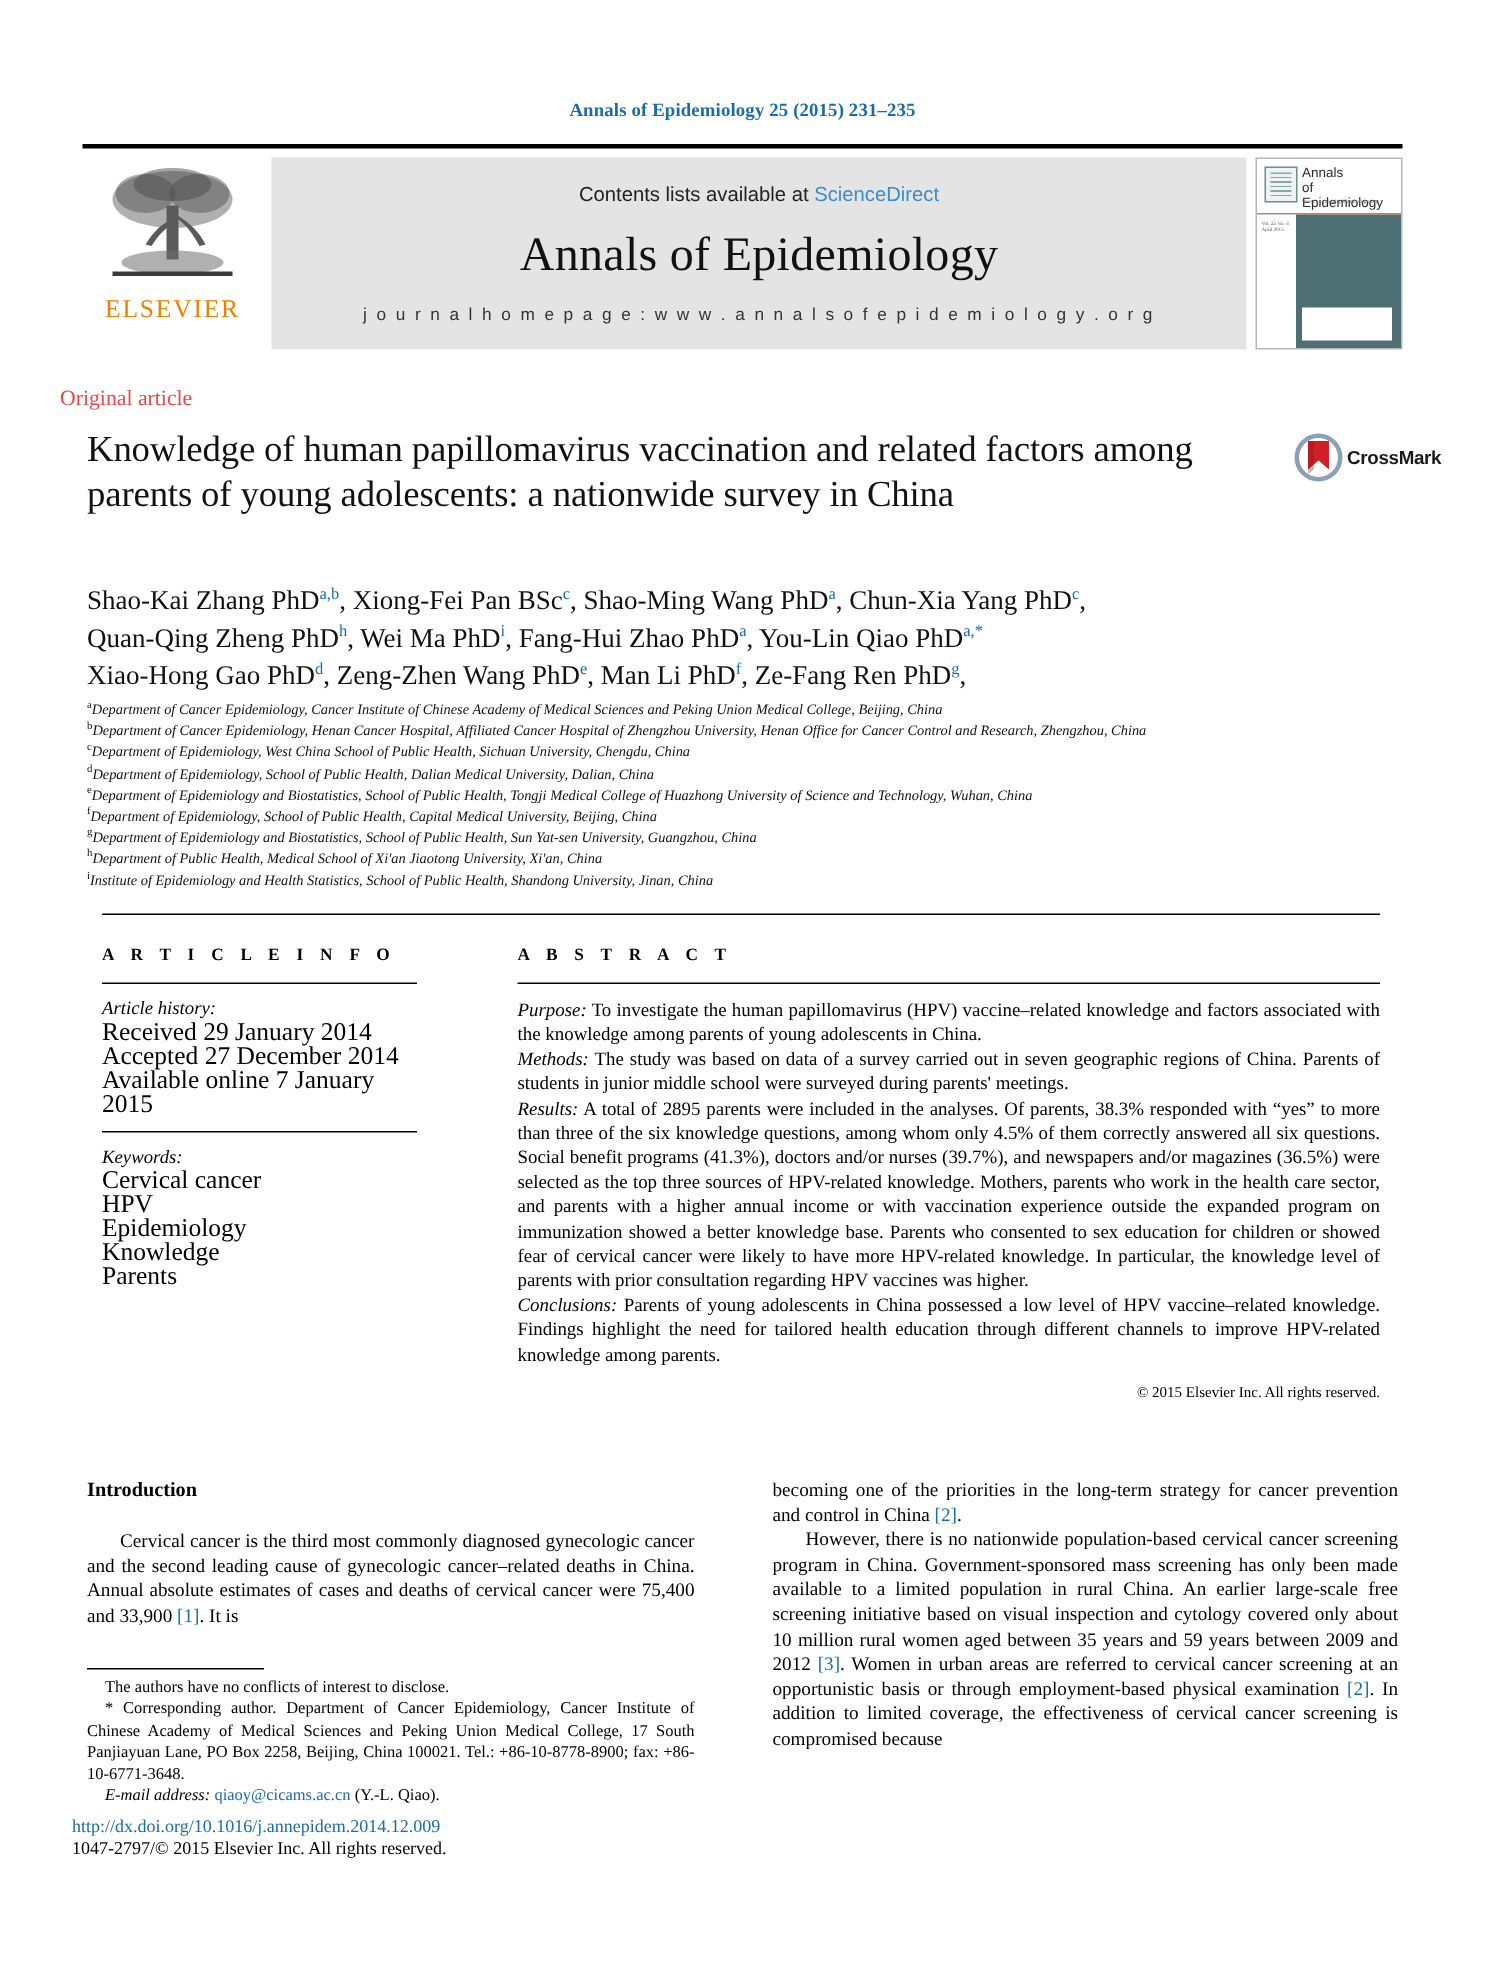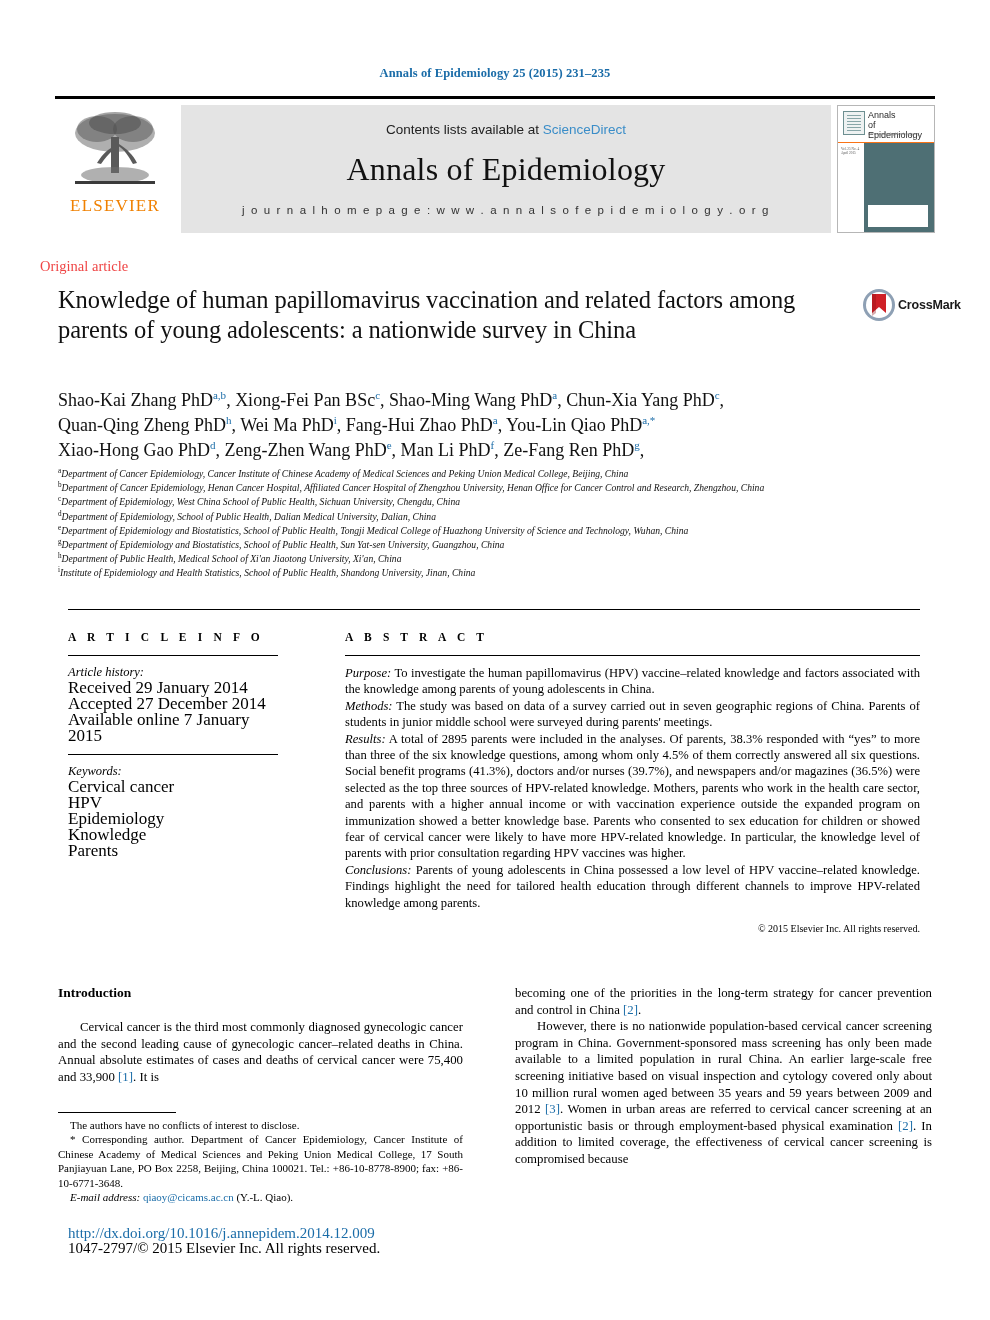--- a/index.html
+++ b/index.html
@@ -330,26 +330,25 @@
     border-top: 1px solid #000;
     margin-bottom: 5px;
   }
   .footnote p { margin: 0; text-indent: 12px; }
   .footnote .email-lbl { font-style: italic; }
   .link { color: #1a6ca8; }
 
   .doiblock {
     position: absolute;
     top: 1210px;
-    left: 68px;
+    left: 48px;
     width: 405px;
     font-family: "Liberation Serif", serif;
-    font-size: 15px;
+    font-size: 12px;
     line-height: 15px;
-    margin-top: 16px;
   }
   .doiblock .doi { color: #1a6ca8; }
 </style>
 </head>
 <body>
 
 <div class="page">
 
   <div class="runhead">Annals of Epidemiology 25 (2015) 231–235</div>
 
@@ -423,20 +422,21 @@
     <div>Quan-Qing Zheng PhD<sup>h</sup>, Wei Ma PhD<sup>i</sup>, Fang-Hui Zhao PhD<sup>a</sup>, You-Lin Qiao PhD<sup>a,</sup><sup>*</sup></div>
     <div>Xiao-Hong Gao PhD<sup>d</sup>, Zeng-Zhen Wang PhD<sup>e</sup>, Man Li PhD<sup>f</sup>, Ze-Fang Ren PhD<sup>g</sup>,</div>
   </div>
 
   <div class="affils">
     <div><sup>a</sup><span>Department of Cancer Epidemiology, Cancer Institute of Chinese Academy of Medical Sciences and Peking Union Medical College, Beijing, China</span></div>
     <div><sup>b</sup><span>Department of Cancer Epidemiology, Henan Cancer Hospital, Affiliated Cancer Hospital of Zhengzhou University, Henan Office for Cancer Control and Research, Zhengzhou, China</span></div>
     <div><sup>c</sup><span>Department of Epidemiology, West China School of Public Health, Sichuan University, Chengdu, China</span></div>
     <div><sup>d</sup><span>Department of Epidemiology, School of Public Health, Dalian Medical University, Dalian, China</span></div>
     <div><sup>e</sup><span>Department of Epidemiology and Biostatistics, School of Public Health, Tongji Medical College of Huazhong University of Science and Technology, Wuhan, China</span></div>
+    <div><sup>f</sup><span>Department of Epidemiology, School of Public Health, Capital Medical University, Beijing, China</span></div>
     <div><sup>g</sup><span>Department of Epidemiology and Biostatistics, School of Public Health, Sun Yat-sen University, Guangzhou, China</span></div>
     <div><sup>h</sup><span>Department of Public Health, Medical School of Xi'an Jiaotong University, Xi'an, China</span></div>
     <div><sup>i</sup><span>Institute of Epidemiology and Health Statistics, School of Public Health, Shandong University, Jinan, China</span></div>
   </div>
 
   <div class="rule-top"></div>
 
   <div class="colhead info">A R T I C L E   I N F O</div>
   <div class="colhead abs">A B S T R A C T</div>
 

